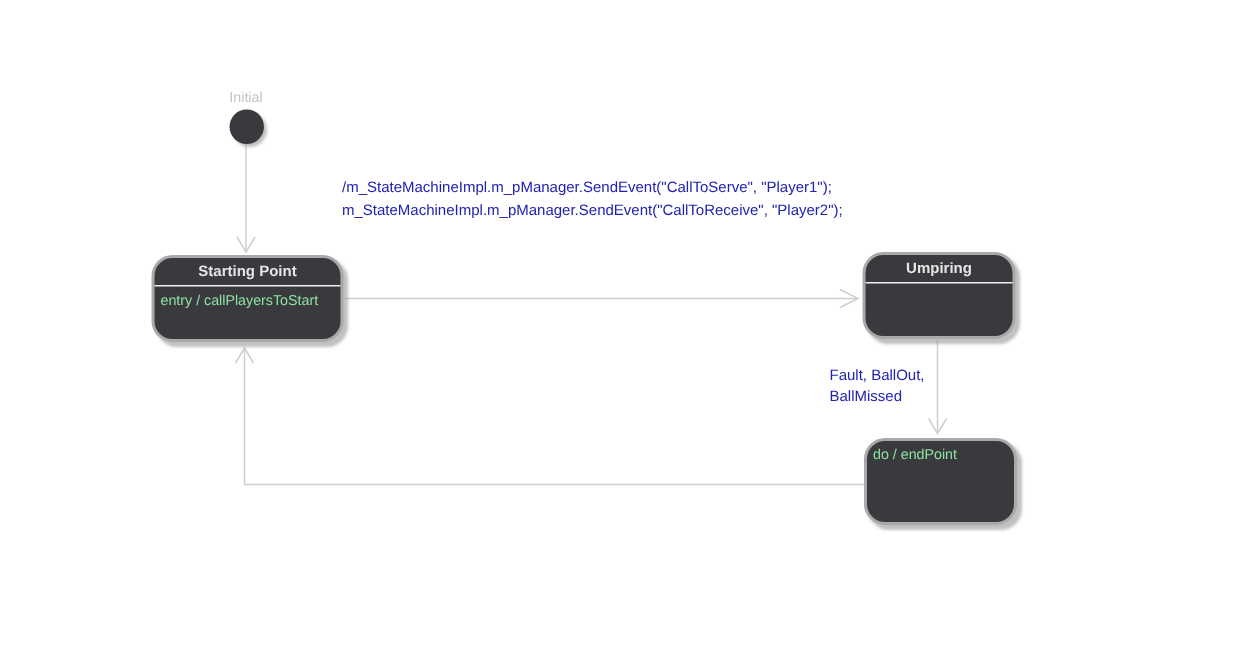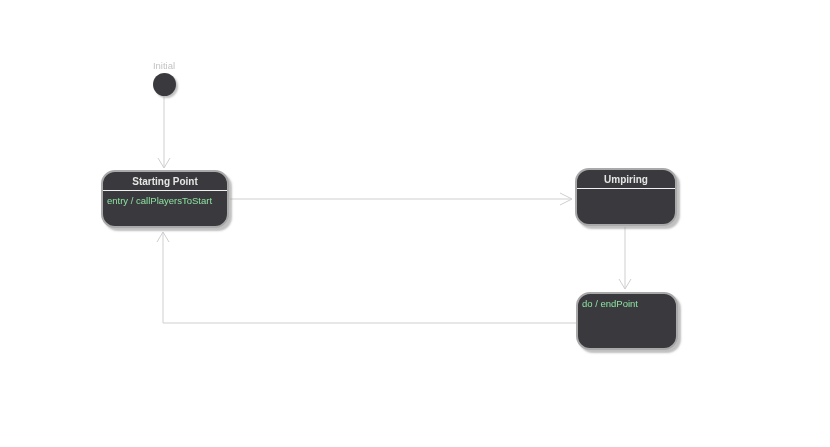--- a/index.html
+++ b/index.html
@@ -100,29 +100,37 @@
 
     <g>
       <polyline class="connector" points="576,323 163,323 163,232"></polyline>
       <polyline class="connector" points="157,242 163,232 169,242"></polyline>
     </g>
   </svg>
 
   <div class="initial-label">Initial</div>
   <div class="initial-node"></div>
 
+  <div class="event-text" id="effect-label">
+    <div>/m_StateMachineImpl.m_pManager.SendEvent("CallToServe", "Player1");</div>
+    <div>m_StateMachineImpl.m_pManager.SendEvent("CallToReceive", "Player2");</div>
+  </div>
 
   <div class="state" style="left:575px; top:168px; width:102px; height:58px;">
     <div class="state-title">Umpiring</div>
     <div class="state-body"></div>
   </div>
 
   <div class="state" style="left:101px; top:170px; width:128px; height:58px;">
     <div class="state-title">Starting Point</div>
     <div class="state-body">entry / callPlayersToStart</div>
   </div>
 
+  <div class="event-text" id="guard-label">
+    <div>Fault, BallOut,</div>
+    <div>BallMissed</div>
+  </div>
 
   <div class="state" style="left:576px; top:292px; width:102px; height:58px;">
     <div class="state-body">do / endPoint</div>
   </div>
 
 </div>
 
 </body></html>

